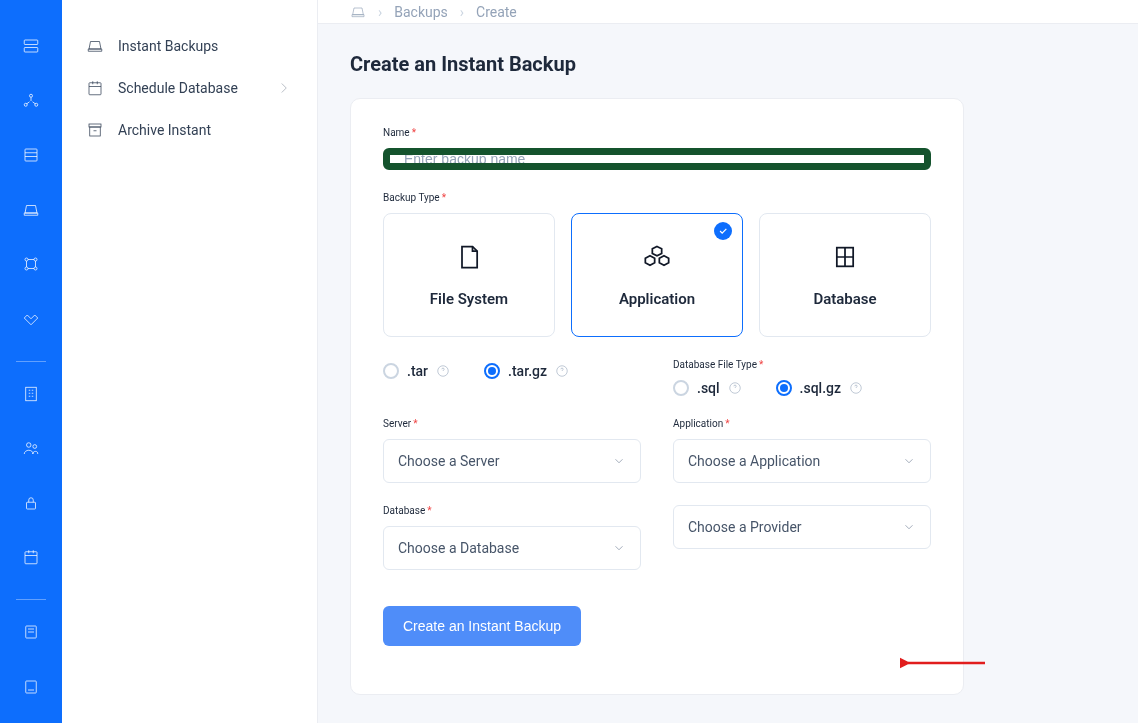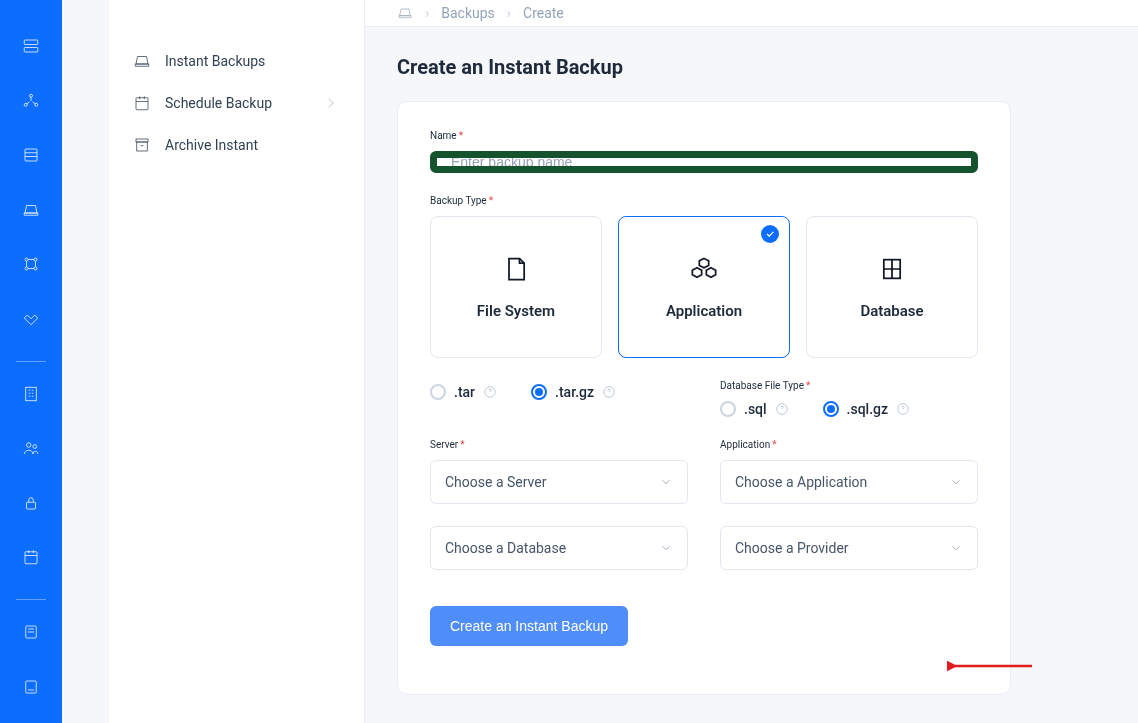--- a/index.html
+++ b/index.html
@@ -34,22 +34,21 @@
   .rail-divider {
     width: 30px; height: 1px; background: rgba(255,255,255,.35);
     margin: 6px 0 14px;
   }
 
   
   .submenu {
     width: 256px;
     background: #fff;
     border-right: 1px solid #ebedf2;
-    padding-top: 40px;
-    margin-left: 47px;
+    padding-top: 25px;
   }
   .submenu-item {
     display: flex; align-items: center;
     gap: 14px;
     padding: 12px 24px;
     color: #334155;
     cursor: pointer;
   }
   .submenu-item svg { width: 18px; height: 18px; stroke: #334155; fill: none; }
   .submenu-item .chevron { margin-left: auto; opacity: .45; }
@@ -96,21 +95,21 @@
   .row { display: flex; gap: 32px; }
   .col { flex: 1; }
 
   
   .type-grid { display: flex; gap: 16px; }
   .type-card {
     flex: 1;
     position: relative;
     border: 1px solid #e2e8f0;
     border-radius: 8px;
-    height: 142px;
+    height: 124px;
     display: flex; flex-direction: column; align-items: center; justify-content: center;
     gap: 16px;
     cursor: pointer;
     background: #fff;
   }
   .type-card.selected { border-color: #0d6efd; border-width: 1.5px; }
   .type-card .check {
     position: absolute; top: 8px; right: 10px;
     width: 18px; height: 18px; border-radius: 50%;
     background: #0d6efd; display: flex; align-items: center; justify-content: center;
@@ -258,21 +257,21 @@
           <path d="M4 16l2-10h12l2 10z"></path>
           <path d="M3 16h18v3H3z"></path>
         </svg>
       <span>Instant Backups</span>
     </div>
     <div class="submenu-item">
       <svg viewBox="0 0 24 24">
           <rect x="4" y="5" width="16" height="16" rx="1"></rect>
           <path d="M4 10h16M9 3v4M15 3v4"></path>
         </svg>
-      <span>Schedule Backup</span>
+      <span>Schedule Database</span>
       <svg class="chevron" viewBox="0 0 24 24">
           <path d="M9 6l6 6-6 6"></path>
         </svg>
     </div>
     <div class="submenu-item">
       <svg viewBox="0 0 24 24">
           <rect x="4" y="4" width="16" height="4"></rect>
           <rect x="5" y="8" width="14" height="12"></rect>
           <path d="M10 13h4"></path>
         </svg>
@@ -395,20 +394,21 @@
                 <span>Choose a Application</span>
                 <svg viewBox="0 0 24 24">
                   <path d="M6 9l6 6 6-6"></path>
                 </svg>
               </div>
           </div>
         </div>
 
         <div class="row group">
           <div class="col">
+            <label class="field-label"><span>Database</span><span class="req">*</span></label>
             <div class="select">
                 <span>Choose a Database</span>
                 <svg viewBox="0 0 24 24">
                   <path d="M6 9l6 6 6-6"></path>
                 </svg>
               </div>
           </div>
           <div class="col">
             <div class="select">
                 <span>Choose a Provider</span>

